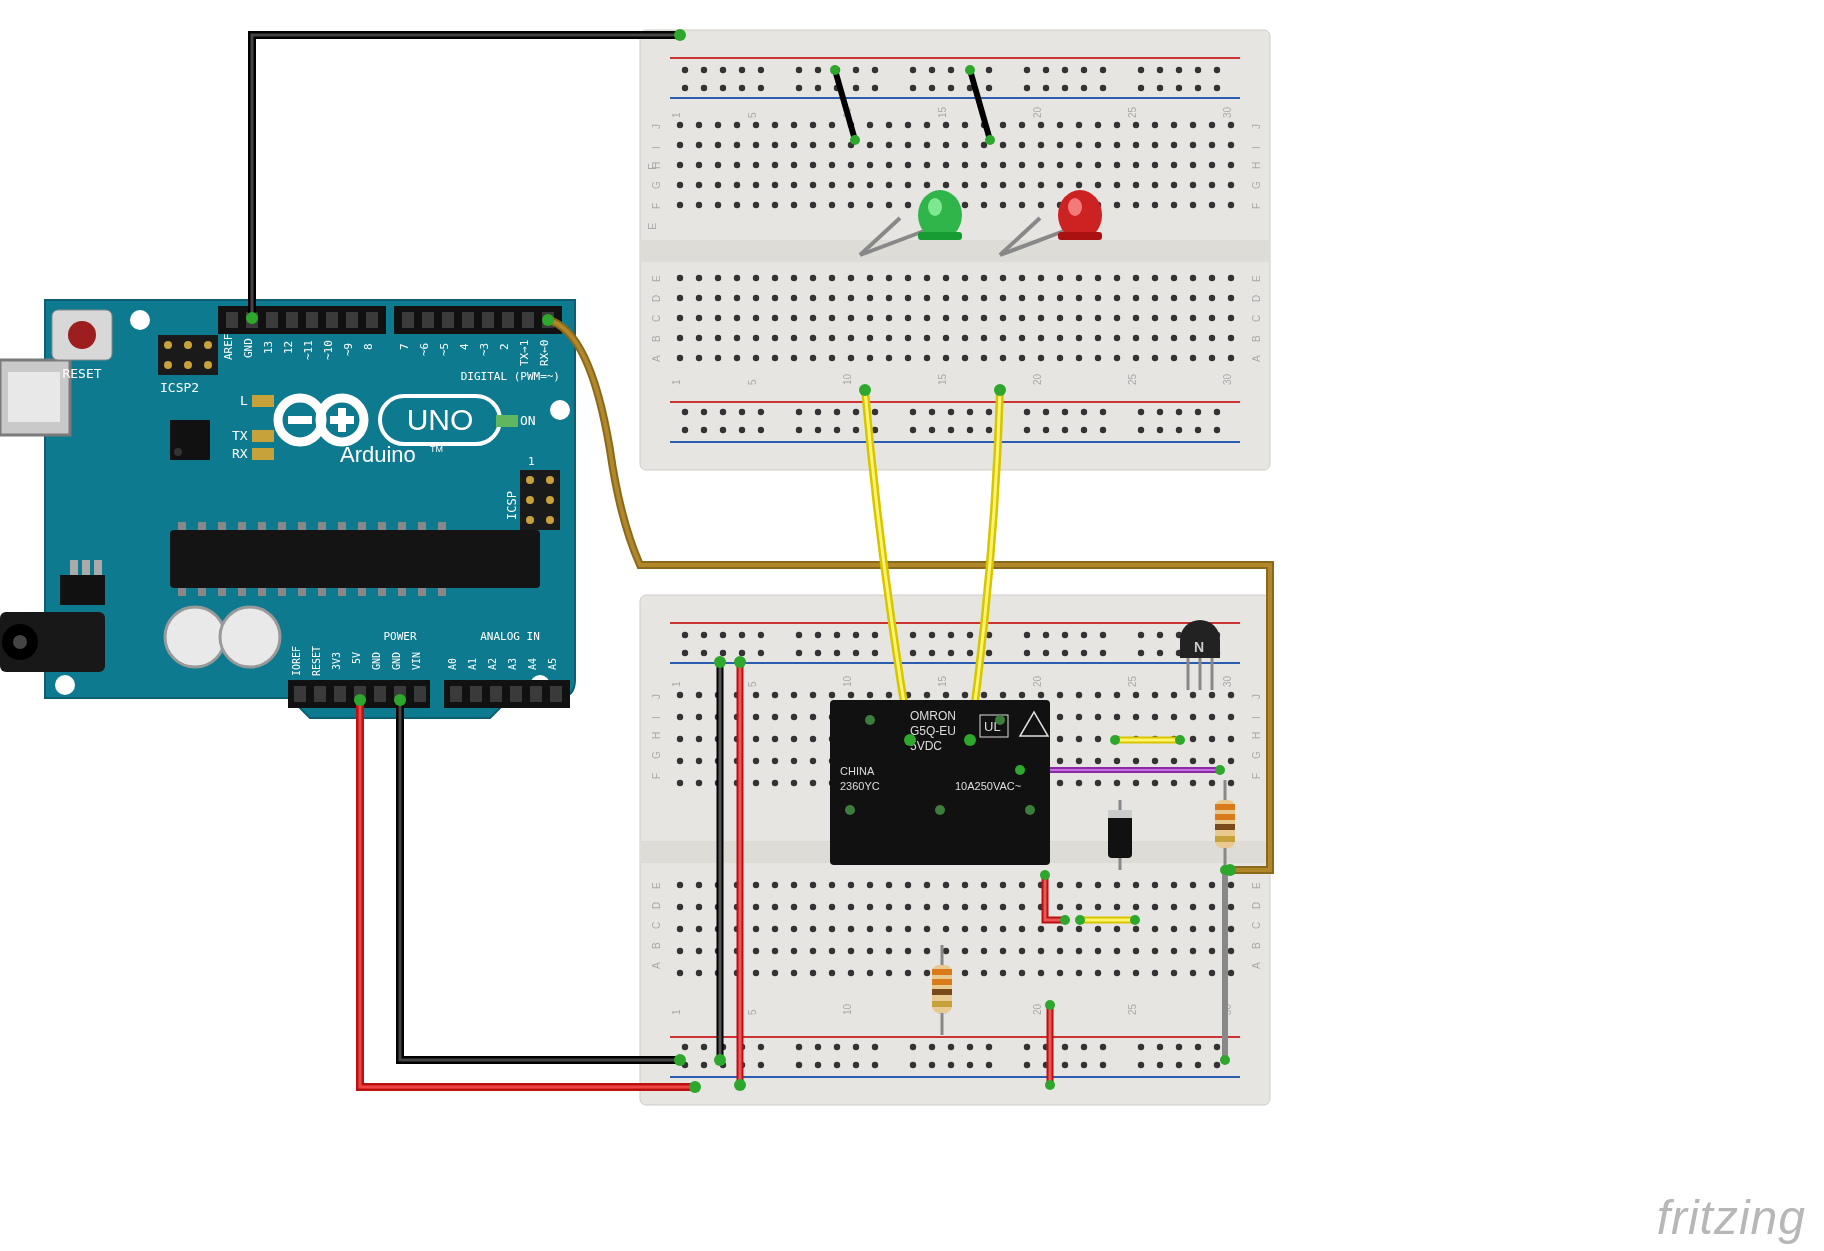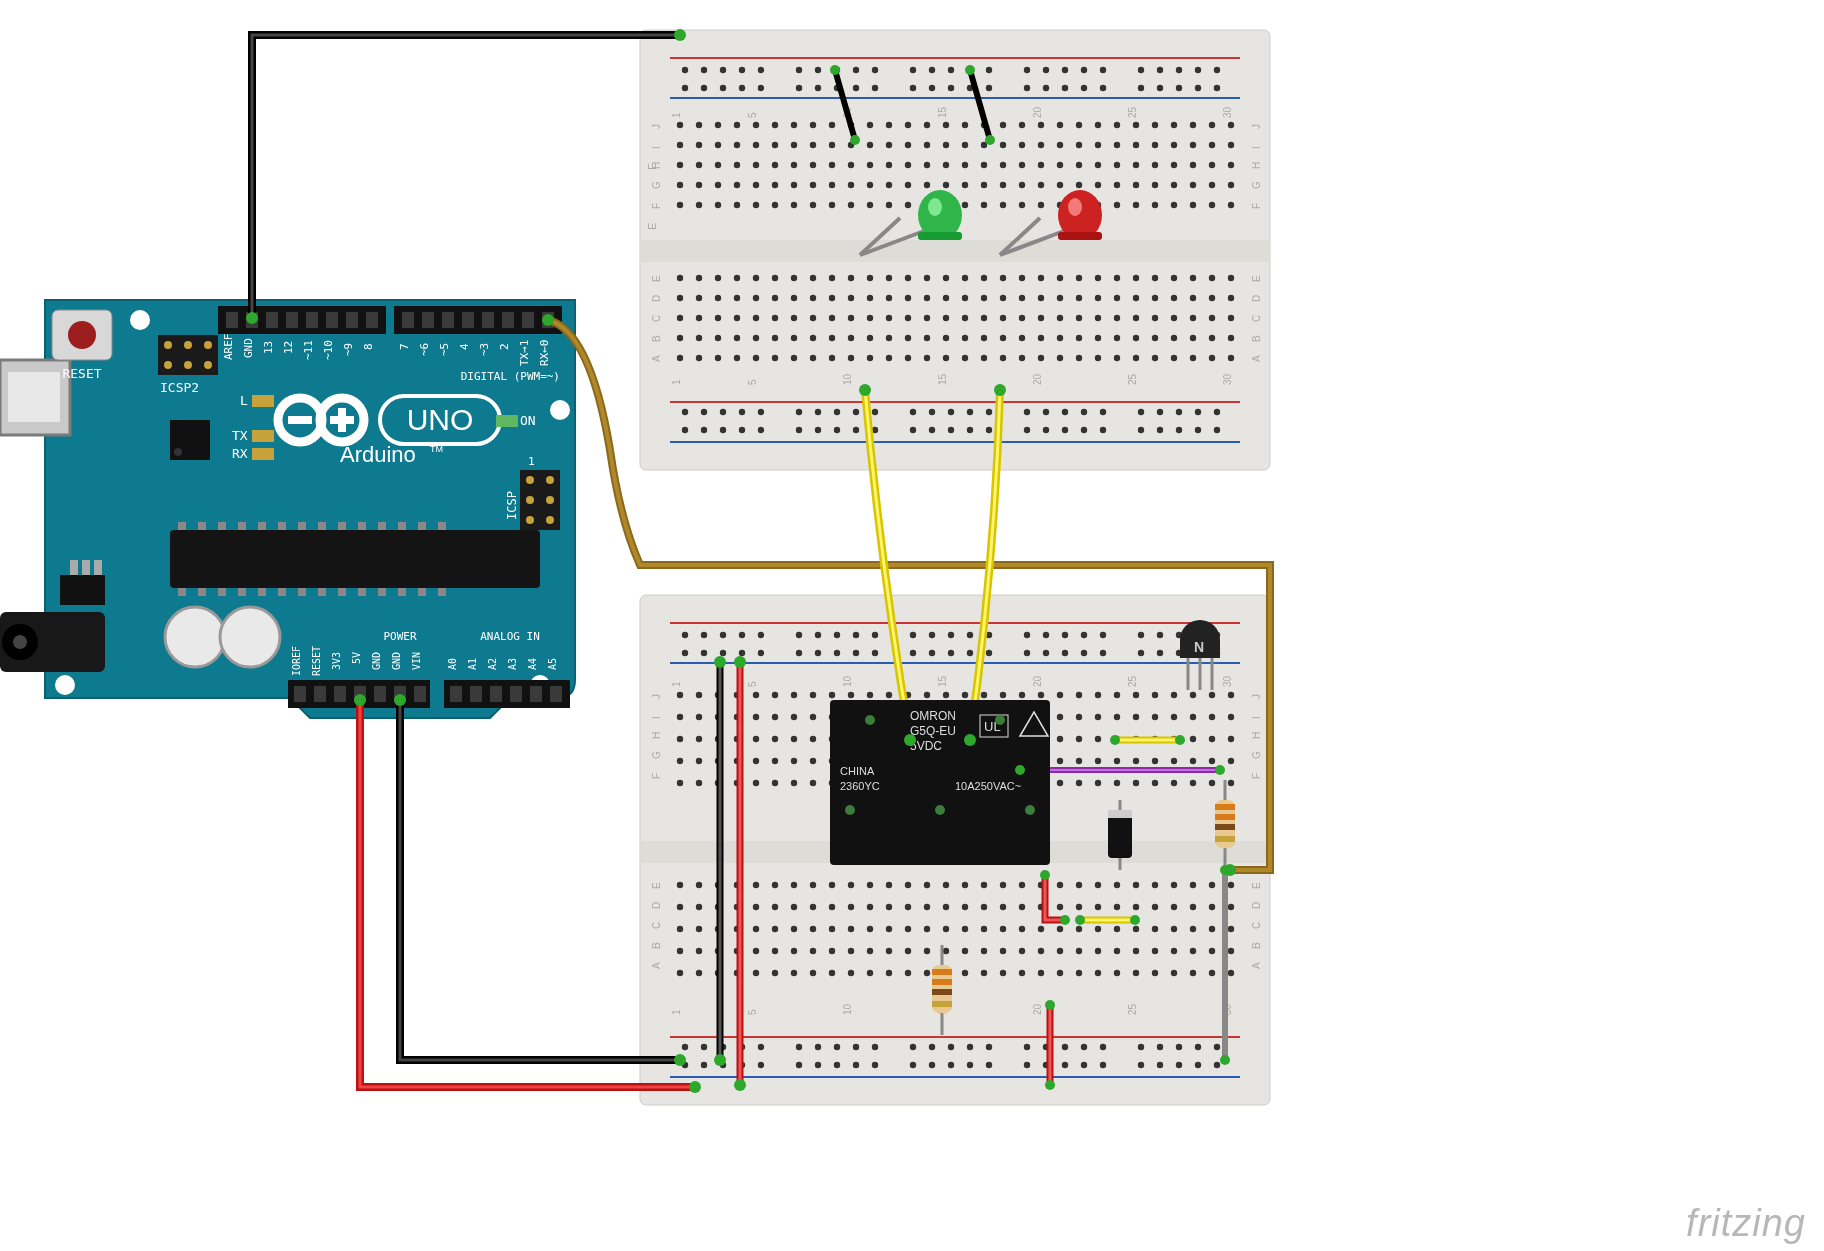--- a/index.html
+++ b/index.html
@@ -1,19 +1,19 @@
 <!DOCTYPE html>
 <html><head>
 <meta charset="utf-8">
 <style>
   * { margin: 0; padding: 0; box-sizing: border-box; }
   body { background: #ffffff; width: 1824px; height: 1251px; position: relative; font-family: "Arial", sans-serif; }
   .stage { position: absolute; inset:0; }
   svg { position: absolute; inset:0; }
-  .wm { position:absolute; right:18px; bottom:6px; font-family: "Helvetica Neue", Arial, sans-serif; font-size:38px; color:#b7b7b7; letter-spacing:1px; font-style:italic; }
+  .wm { position:absolute; right:18px; bottom:6px; font-family: "Helvetica Neue", Arial, sans-serif; font-size:48px; color:#b7b7b7; letter-spacing:1px; font-style:italic; }
   text { user-select:none; }
 </style>
 </head>
 <body>
 
 <div class="stage">
 <svg viewBox="0 0 1824 1251" width="1824" height="1251">
 
 <g>
 

